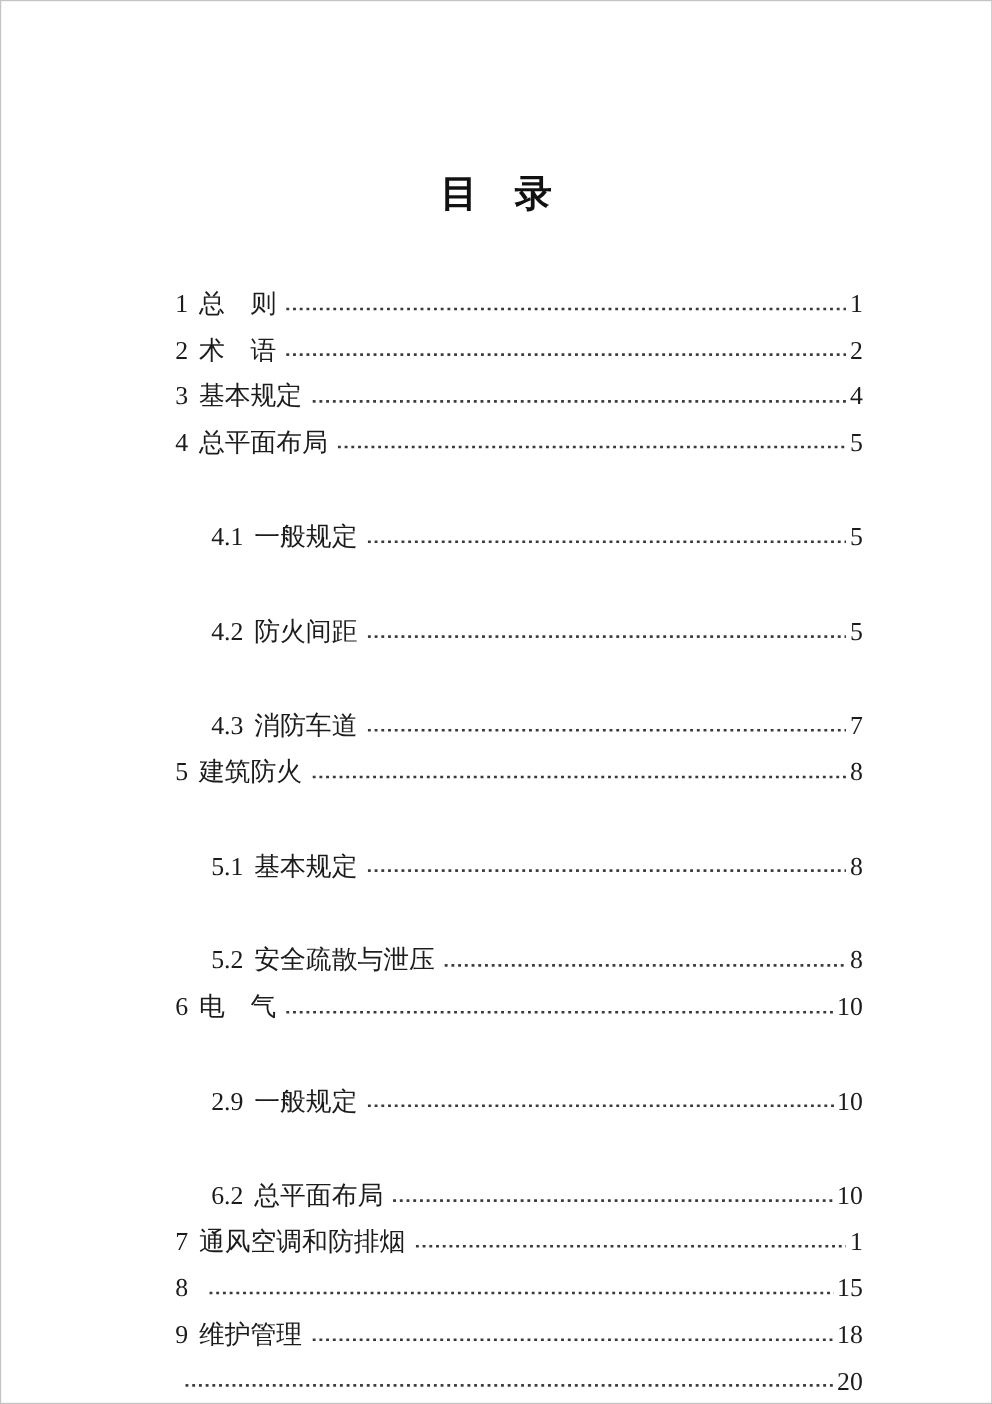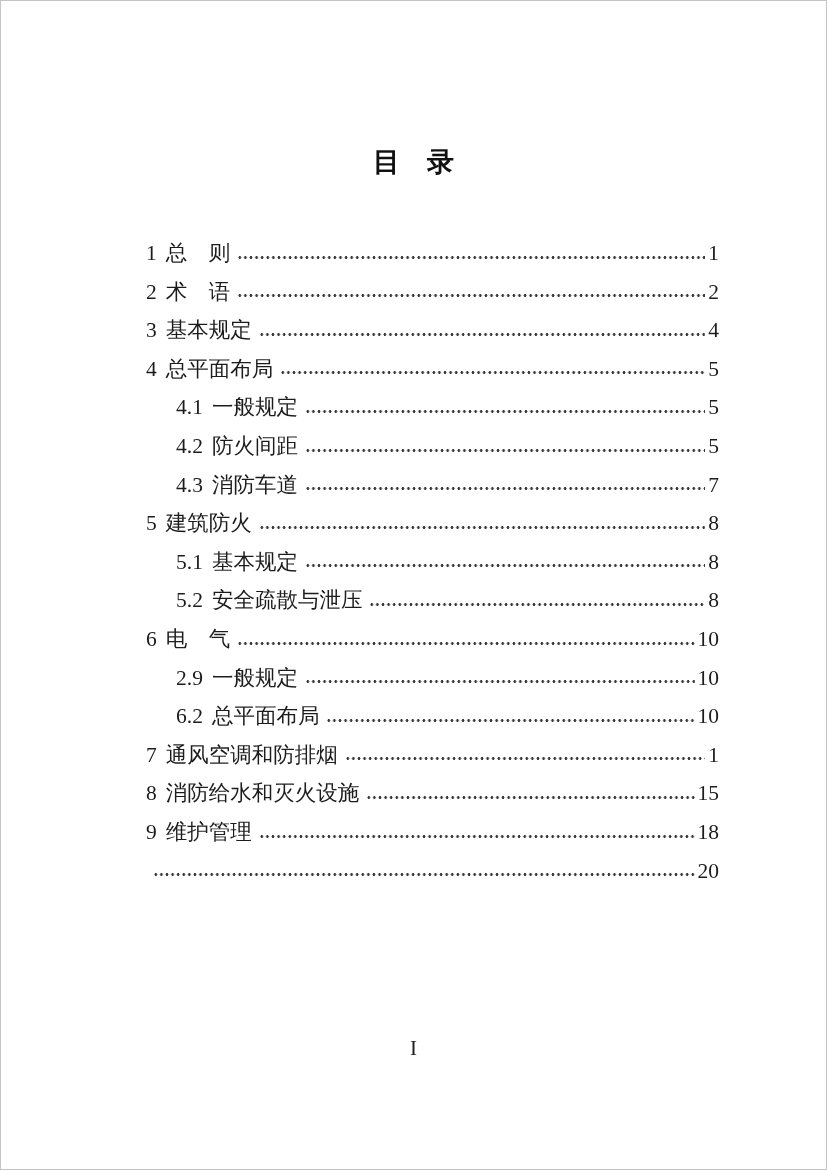--- a/index.html
+++ b/index.html
@@ -8,38 +8,38 @@
     width: 825px;
     height: 1168px;
     border: 1px solid #c4c4c4;
     background: #ffffff;
     font-family: "Liberation Serif", "DejaVu Serif", serif;
     color: #1c1c1c;
     overflow: hidden;
   }
   .doc-title {
     text-align: center;
-    font-size: 27px;
+    font-size: 31px;
     font-weight: 700;
     line-height: 40px;
     padding-top: 141px;
     color: #111111;
   }
   .toc {
     margin: 52px 107px 0 145px;
   }
   .toc-row {
     display: flex;
     align-items: baseline;
     height: 38.6px;
     line-height: 38.6px;
     font-size: 21.5px;
     white-space: nowrap;
   }
-  .toc-row.level-2 { padding-left: 30px; }
+  .toc-row.level-2 { padding-left: 30px; margin-top: 40px; }
   .toc-num { margin-right: 9px; }
   .toc-title { }
   .leader {
     flex: 1;
     height: 9px;
     min-width: 20px;
     margin: 0 3px 0 7px;
     background-image: radial-gradient(circle, #3a3a3a 1.25px, rgba(0,0,0,0) 1.55px);
     background-size: 5.6px 5.4px;
     background-repeat: repeat-x;
@@ -139,21 +139,20 @@
     <span class="toc-page">10</span>
   </div>
       <div class="toc-row level-1">
     <span class="toc-num">7</span>
     <span class="toc-title">通风空调和防排烟</span>
     <span class="leader"></span>
     <span class="toc-page">1</span>
   </div>
       <div class="toc-row level-1">
     <span class="toc-num">8</span>
-    <span class="toc-title">消防给水和灭火设施</span>
     <span class="leader"></span>
     <span class="toc-page">15</span>
   </div>
       <div class="toc-row level-1">
     <span class="toc-num">9</span>
     <span class="toc-title">维护管理</span>
     <span class="leader"></span>
     <span class="toc-page">18</span>
   </div>
       <div class="toc-row level-1">

